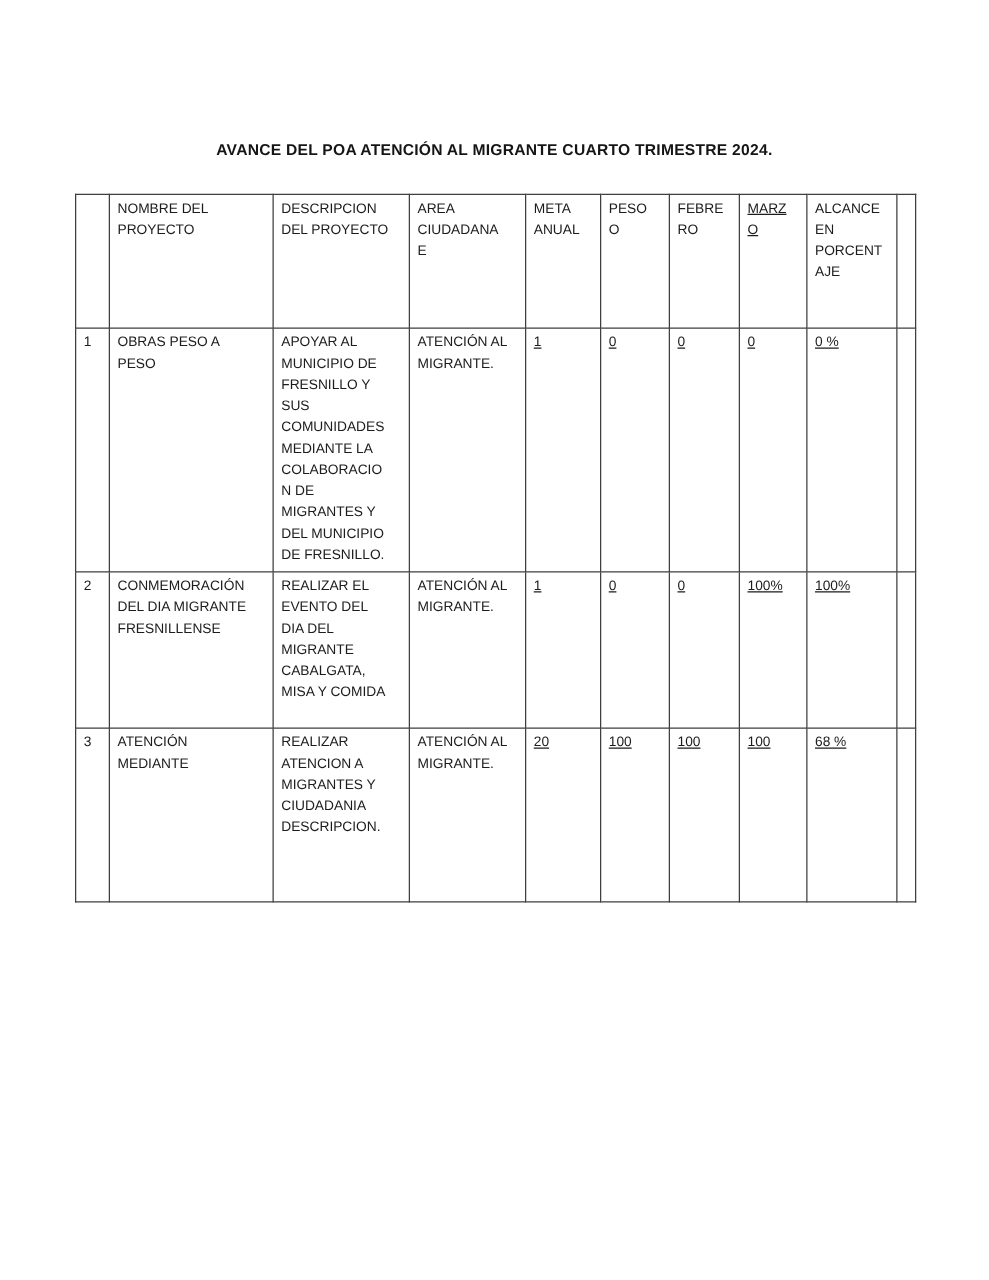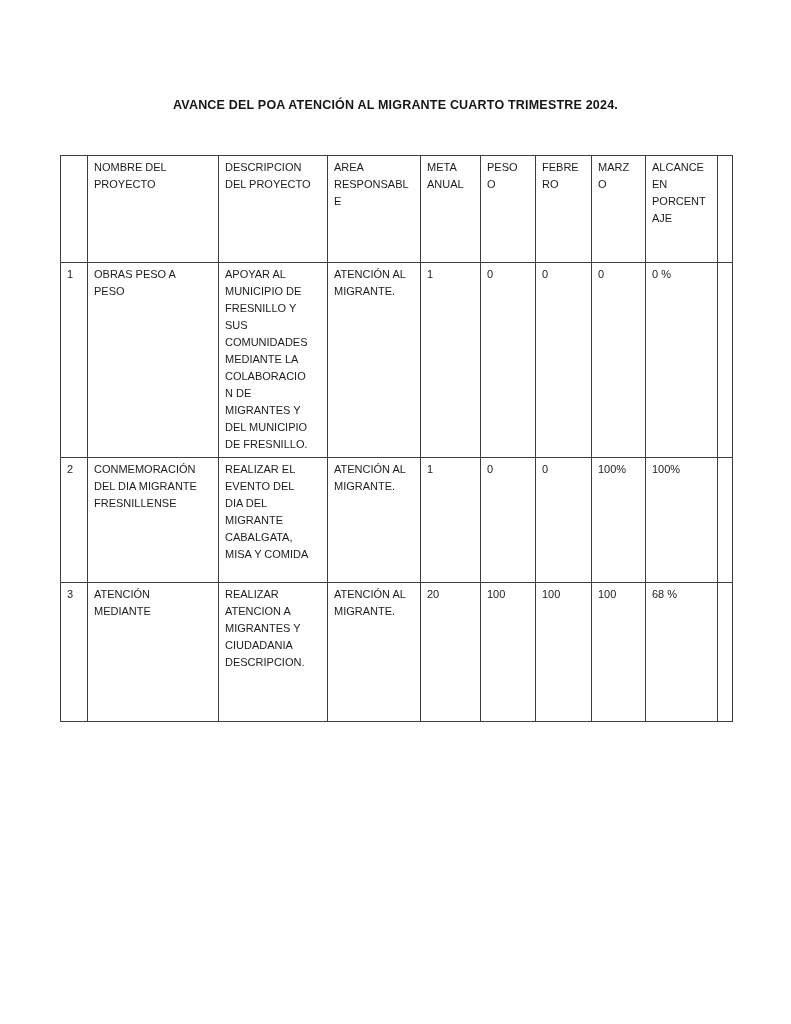--- a/index.html
+++ b/index.html
@@ -10,21 +10,21 @@
   .page {
     position: relative;
     width: 791px;
     height: 1024px;
     background: #ffffff;
     overflow: hidden;
     font-family: "Liberation Sans", sans-serif;
   }
   .doc-title {
     position: absolute;
-    top: 98px;
+    top: 113px;
     left: 0;
     width: 791px;
     text-align: center;
     font-size: 12.5px;
     font-weight: bold;
     color: #151515;
     letter-spacing: 0.2px;
   }
   table.poa {
     position: absolute;
@@ -44,21 +44,21 @@
     font-weight: normal;
     color: #1c1c1c;
     padding: 3px 6px 0 6px;
     white-space: pre-wrap;
     overflow: hidden;
   }
   tr.hrow  { height: 107px; padding-left: 29px; }
   tr.r1    { height: 195px; }
   tr.r2    { height: 125px; }
   tr.r3    { height: 139px; }
-  .center  { text-align: center; }
+  .center  { text-align: center; text-decoration: underline; }
   .nombre-cell { padding-top: 20px; }
   .area-cell   { padding-top: 28px; }
   col.c-num  { width: 27px; }
   col.c-nom  { width: 131px; }
   col.c-desc { width: 109px; }
   col.c-area { width: 93px; }
   col.c-meta { width: 60px; }
   col.c-ene  { width: 55px; }
   col.c-feb  { width: 56px; }
   col.c-mar  { width: 54px; }
@@ -87,21 +87,21 @@
     </colgroup>
 
     <tbody>
         <tr class="hrow">
       <th></th>
       <th>NOMBRE DEL
 PROYECTO</th>
       <th>DESCRIPCION
 DEL PROYECTO</th>
       <th>AREA
-RESPONSABL
+CIUDADANA
 E</th>
       <th>META
 ANUAL</th>
       <th>PESO
 O</th>
       <th>FEBRE
 RO</th>
       <th class="center">MARZ
 O</th>
       <th>ALCANCE

